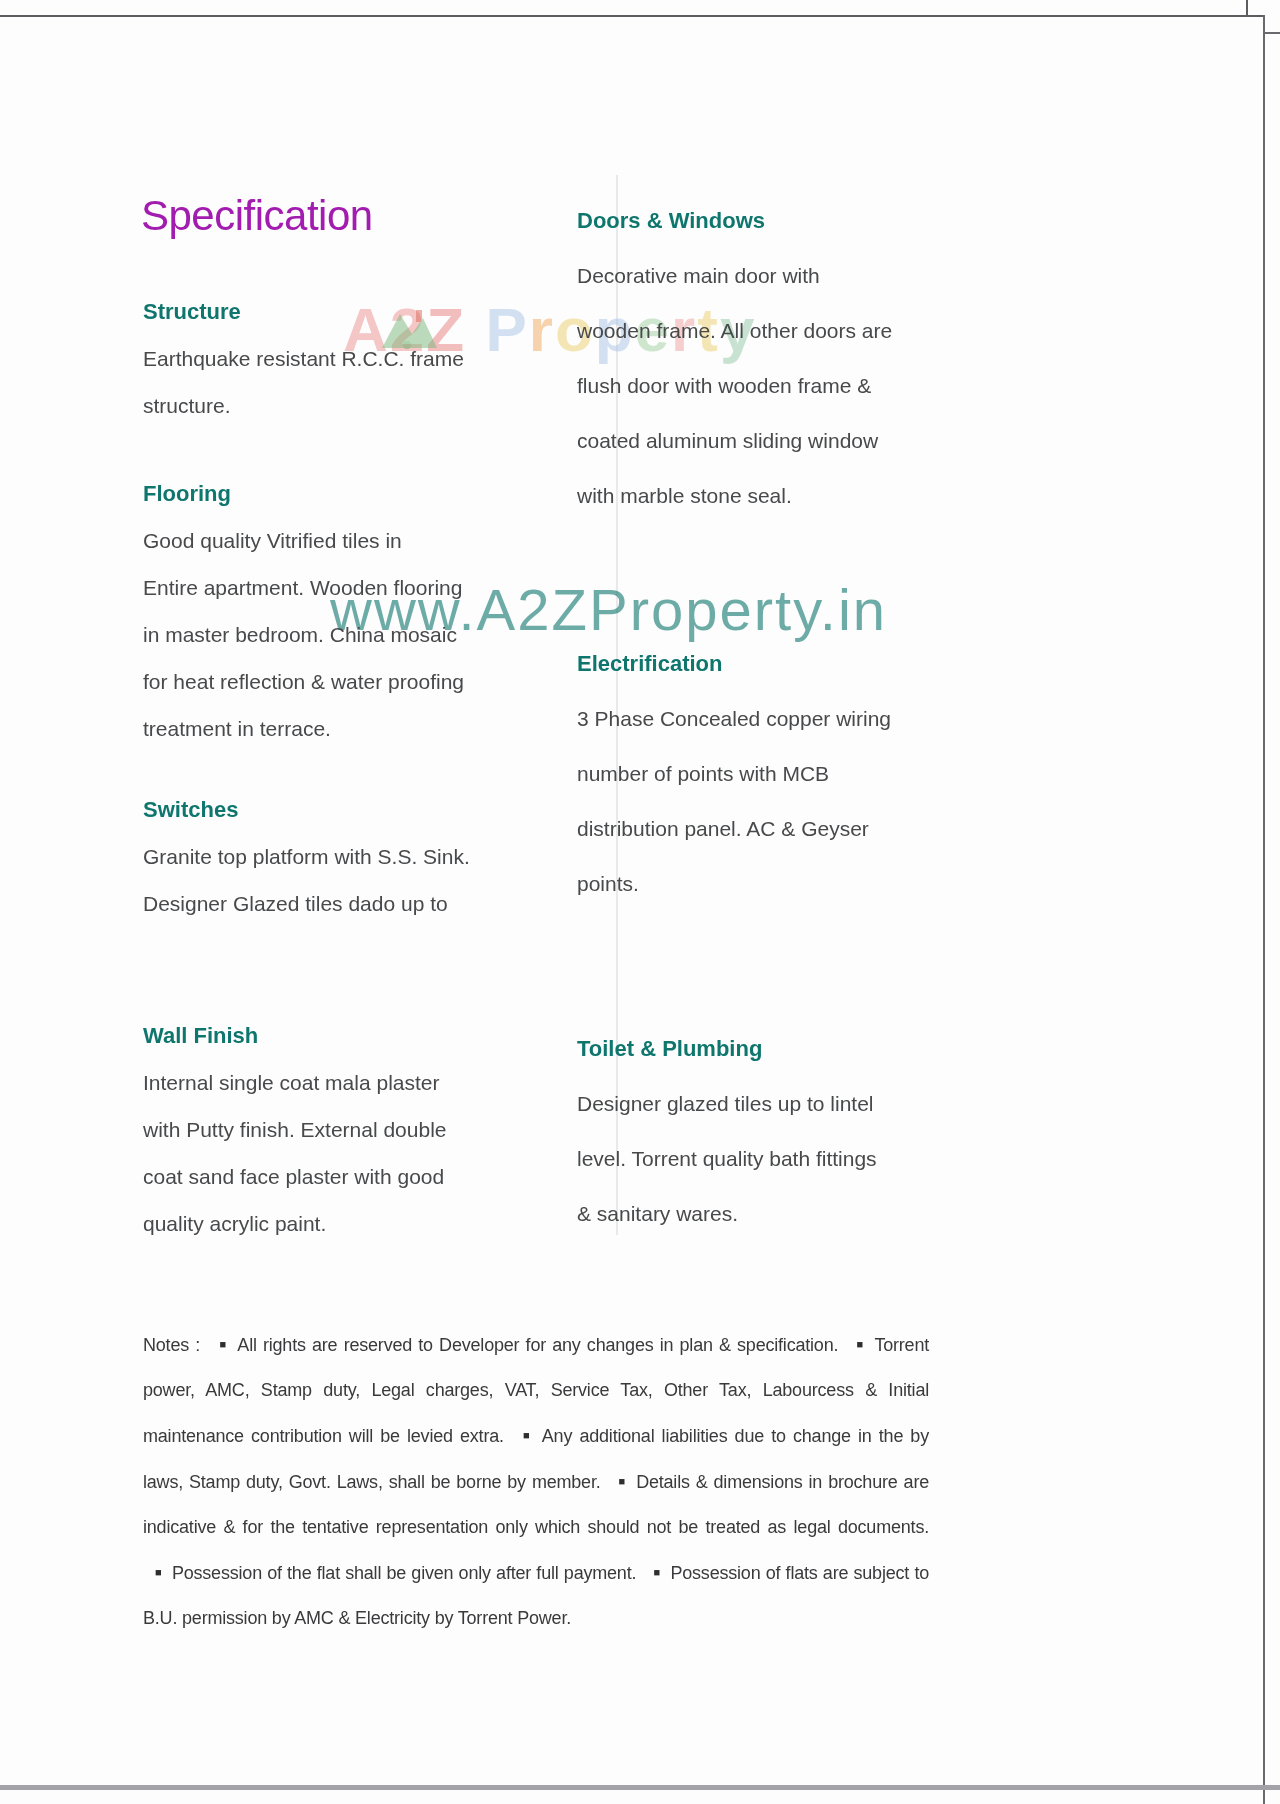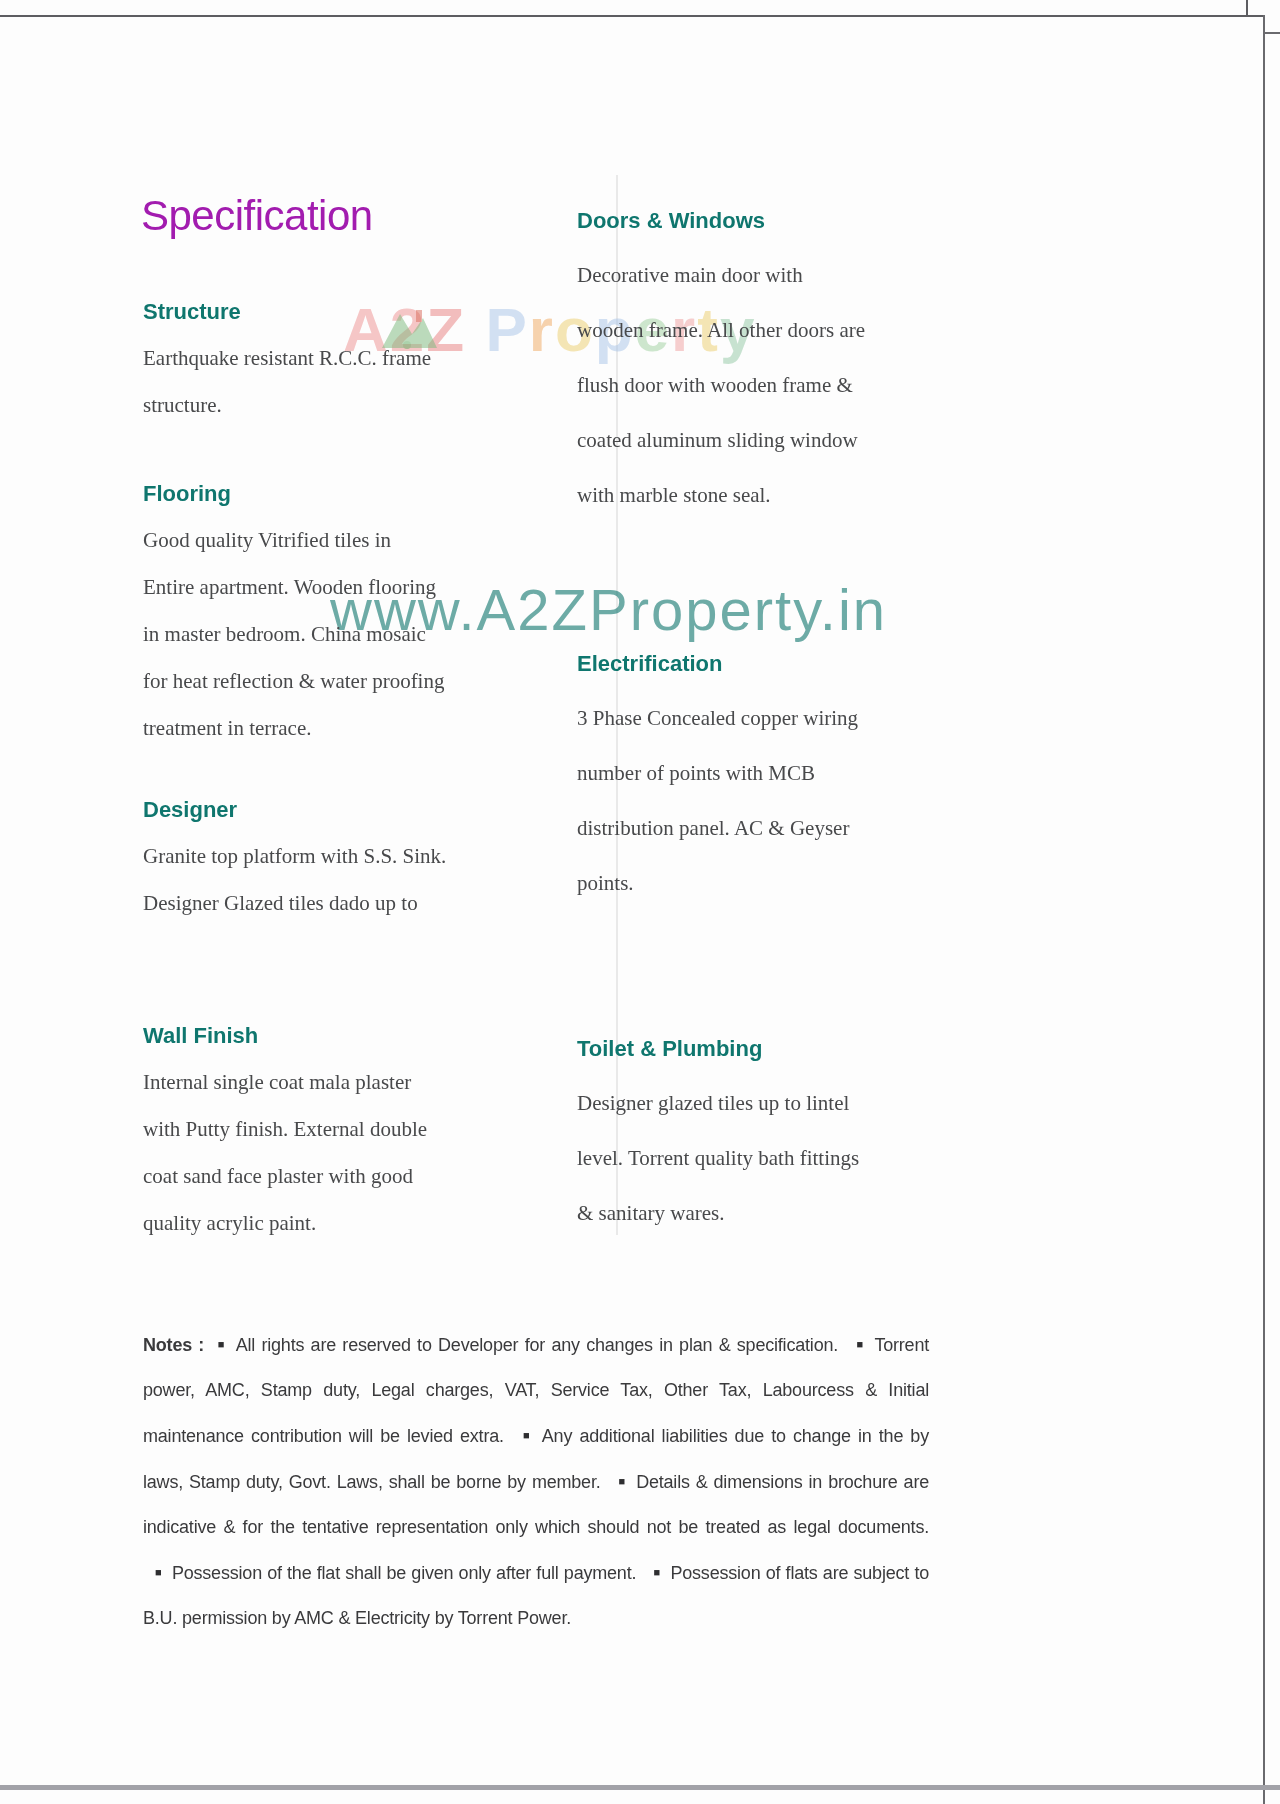--- a/index.html
+++ b/index.html
@@ -22,21 +22,21 @@
   .page-title{
     position:absolute;left:141px;top:192px;
     font-size:42px;font-weight:300;color:#a21caf;letter-spacing:-0.5px;
   }
 
   
   .sec{position:absolute;}
   .sec.left-col{left:143px;width:440px;}
   .sec.right-col{left:577px;width:370px;}
   .sec h3{margin:0;font-size:22px;font-weight:700;color:#0f766e;}
-  .sec .line{font-size:21px;color:#48494b;white-space:nowrap;font-family:Liberation Serif, serif;}
+  .sec .line{font-size:21px;color:#48494b;white-space:nowrap;}
   .left-col h3,.left-col .line{line-height:47px;}
   .right-col h3,.right-col .line{line-height:55px;}
 
   
   .wm-colored{
     position:absolute;left:343px;top:296px;
     font-size:62px;font-weight:700;letter-spacing:2px;
     opacity:0.5;white-space:nowrap;line-height:1.1;
   }
   .wm-gray{
@@ -45,21 +45,21 @@
     opacity:0.6;white-space:nowrap;
   }
   .wm-logo{position:absolute;left:380px;top:298px;opacity:0.5;}
 
   
   .notes{
     position:absolute;left:143px;top:1322px;width:786px;
     font-size:18px;line-height:45px;color:#3a3a3c;
     text-align:justify;letter-spacing:-0.2px;
   }
-  .notes-label{font-weight:700;}
+  .notes-label{font-weight:400;margin-right:6px;}
   .notes .bullet{font-size:11px;vertical-align:3px;margin:0 10px 0 12px;color:#2e2e30;}
 </style>
 </head>
 <body>
 
 <div class="page">
 
   <div class="border-top"></div>
   <div class="border-top-stub"></div>
   <div class="border-right"></div>
@@ -86,21 +86,21 @@
   <section class="sec left-col" style="top:470px">
     <h3>Flooring</h3>
     <div class="line">Good quality Vitrified tiles in</div>
     <div class="line">Entire apartment. Wooden flooring</div>
     <div class="line">in master bedroom. China mosaic</div>
     <div class="line">for heat reflection &amp; water proofing</div>
     <div class="line">treatment in terrace.</div>
   </section>
 
   <section class="sec left-col" style="top:786px">
-    <h3>Designer</h3>
+    <h3>Switches</h3>
     <div class="line">Granite top platform with S.S. Sink.</div>
     <div class="line">Designer Glazed tiles dado up to</div>
   </section>
 
   <section class="sec left-col" style="top:1012px">
     <h3>Wall Finish</h3>
     <div class="line">Internal single coat mala plaster</div>
     <div class="line">with Putty finish. External double</div>
     <div class="line">coat sand face plaster with good</div>
     <div class="line">quality acrylic paint.</div>

